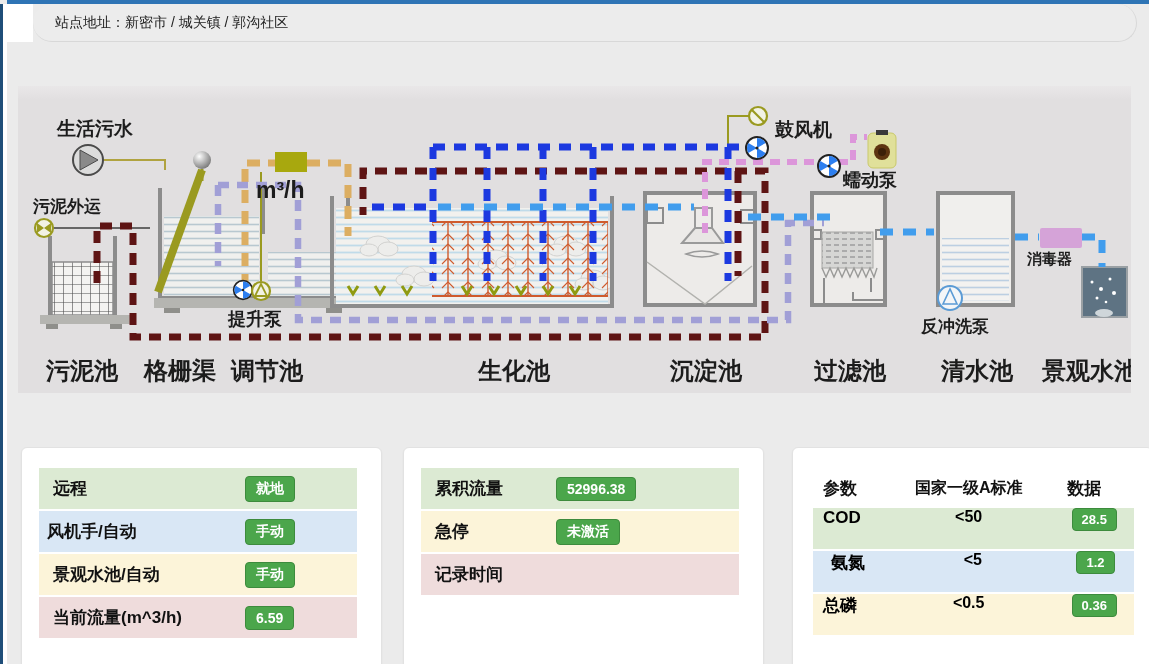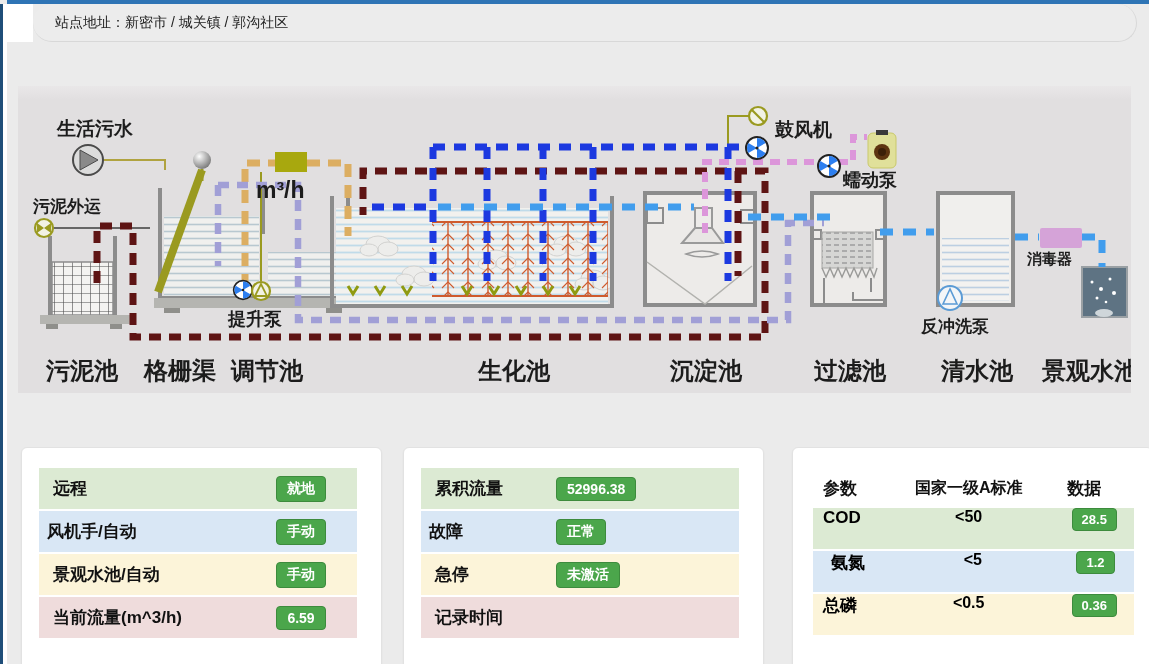--- a/index.html
+++ b/index.html
@@ -27,21 +27,21 @@
   .card2{left:403px;width:361px;}
   .card3{left:792px;width:361px;padding:20px 18px 0 20px;}
   .srow{display:flex;align-items:center;height:41px;margin-bottom:2px;padding-left:14px;box-sizing:border-box;gap:14px;}
   .srow .lbl{font-weight:bold;font-size:17px;color:#111;flex:1;}
   .tone-green{background:#dcead3;}
   .tone-blue{background:#d9e7f5;padding-left:8px;}
   .tone-yellow{background:#fcf4d9;}
   .tone-pink{background:#efdcdc;}
   .badge{display:inline-block;background:#4ba64b;border:1px solid #3d8b3d;border-radius:4px;
     color:#fff;font-weight:bold;font-size:14px;padding:3px 10px;white-space:nowrap;}
-  .card1 .valcol{width:112px;text-align:center;}
+  .card1 .valcol{width:112px;}
   .card2 .valcol{width:183px;text-align:left;}
   
   .qhead{display:flex;align-items:center;height:40px;font-weight:bold;font-size:17px;color:#111;}
   .qrow{display:flex;height:41px;margin-bottom:2px;box-sizing:border-box;}
   .qc1{width:28%;padding-left:10px;font-weight:bold;font-size:17px;box-sizing:border-box;}
   .qc2{width:41%;text-align:center;font-weight:bold;font-size:16px;}
   .qc3{width:31%;text-align:center;}
   .qrow .badge{font-size:13px;padding:3px 9px;margin-left:20px;}
 </style>
 </head>
@@ -274,24 +274,20 @@
       <span class="lbl">当前流量(m^3/h)</span>
       <span class="valcol"><span class="badge">6.59</span></span>
     </div>
   </div>
 
   <div class="card card2">
     <div class="srow tone-green">
       <span class="lbl">累积流量</span>
       <span class="valcol"><span class="badge">52996.38</span></span>
     </div>
-    <div class="srow tone-blue">
-      <span class="lbl">故障</span>
-      <span class="valcol"><span class="badge">正常</span></span>
-    </div>
     <div class="srow tone-yellow">
       <span class="lbl">急停</span>
       <span class="valcol"><span class="badge">未激活</span></span>
     </div>
     <div class="srow tone-pink">
       <span class="lbl">记录时间</span>
     </div>
   </div>
 
   <div class="card card3">

